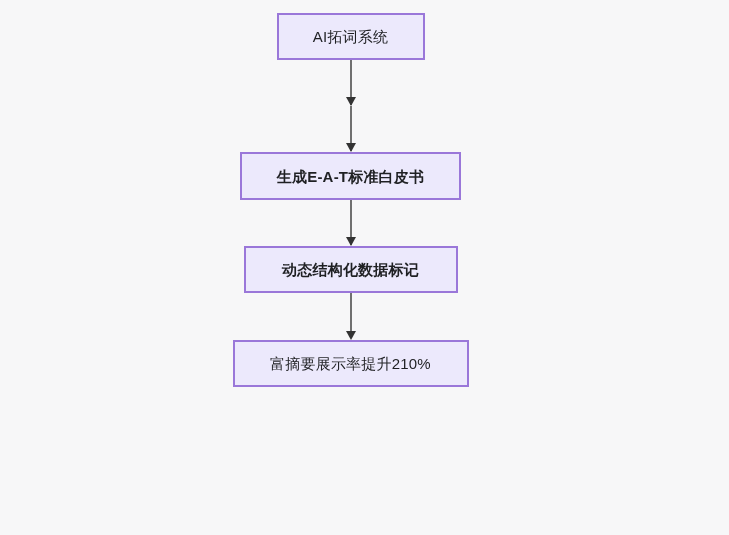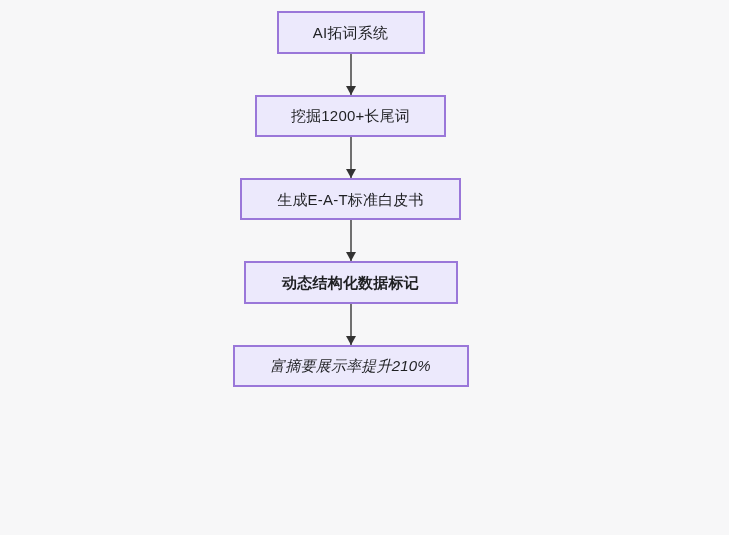--- a/index.html
+++ b/index.html
@@ -49,23 +49,23 @@
     color: #1f2023;
     font-size: 15px;
     line-height: 1;
     letter-spacing: 0.2px;
     white-space: nowrap;
   }
 
   
   .node-w1 { width: 148px; }
   .node-w2 { width: 191px; }
-  .node-w3 { width: 221px; }
+  .node-w3 { width: 221px; font-weight: bold; }
   .node-w4 { width: 214px; font-weight: bold; }
-  .node-w5 { width: 236px; font-style: italic; }
+  .node-w5 { width: 236px; }
 
   .spacer-top { height: 15px; }
 
   .connector {
     width: 14px;
     height: 54px;
     position: relative;
     margin-left: -28px;
   }
 
@@ -101,23 +101,20 @@
 
     <div class="node node-w1">
       <span class="node-label">AI拓词系统</span>
     </div>
 
     <div class="connector">
       <div class="stem"></div>
       <div class="arrowhead"></div>
     </div>
 
-    <div class="node node-w2">
-      <span class="node-label">挖掘1200+长尾词</span>
-    </div>
 
     <div class="connector">
       <div class="stem"></div>
       <div class="arrowhead"></div>
     </div>
 
     <div class="node node-w3">
       <span class="node-label">生成E-A-T标准白皮书</span>
     </div>
 

